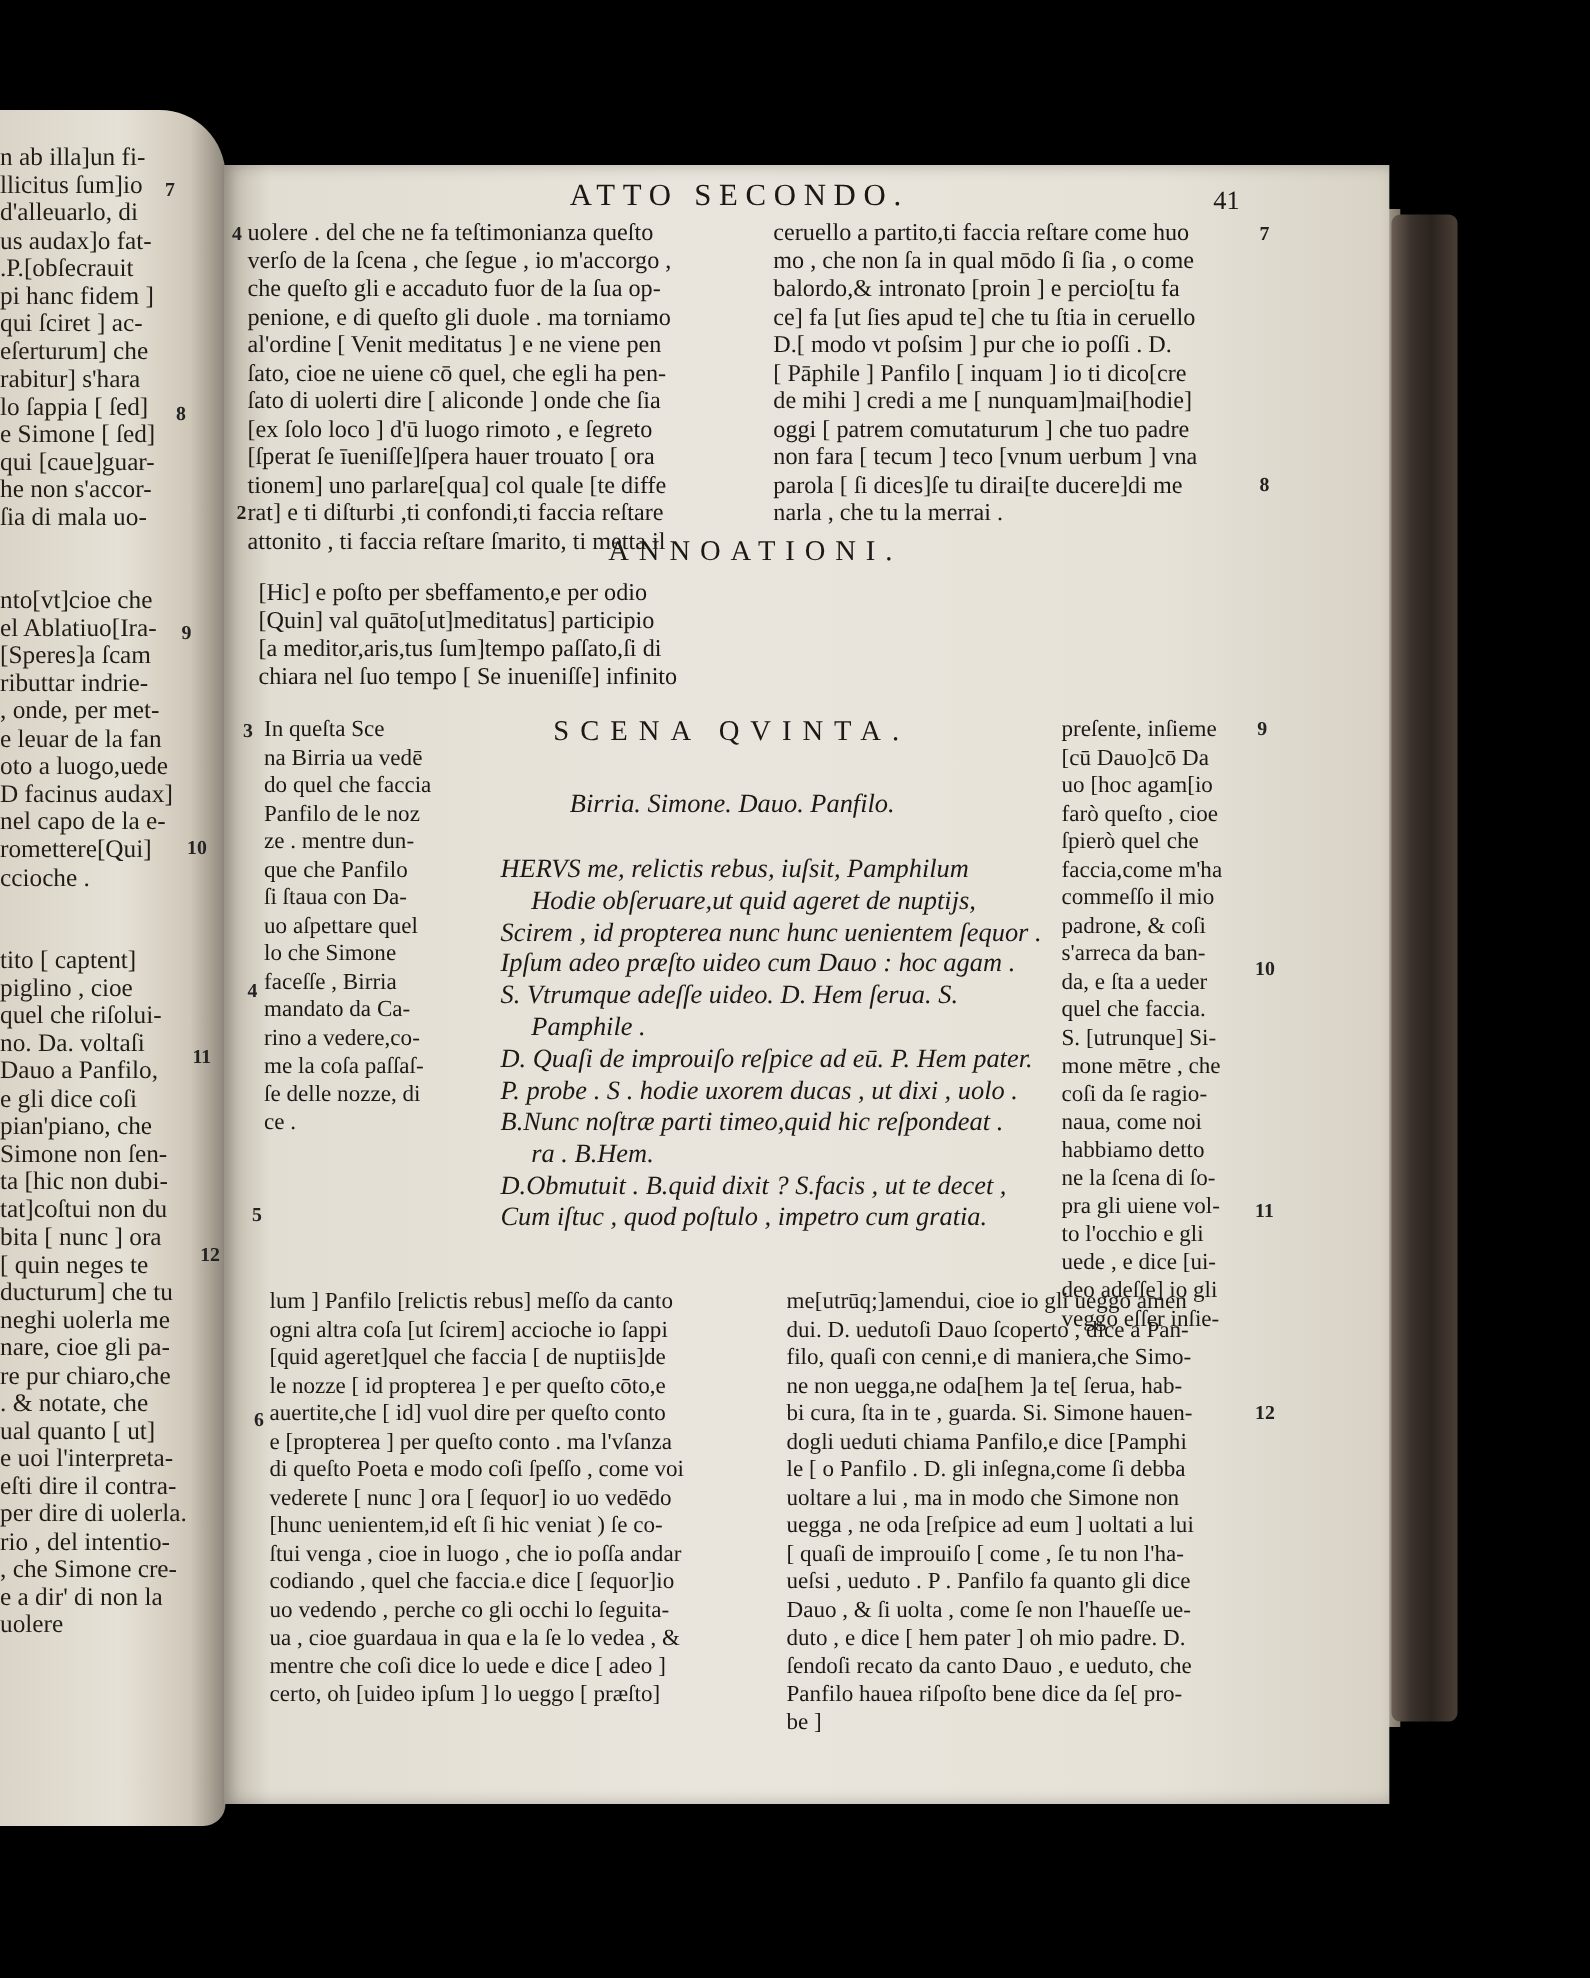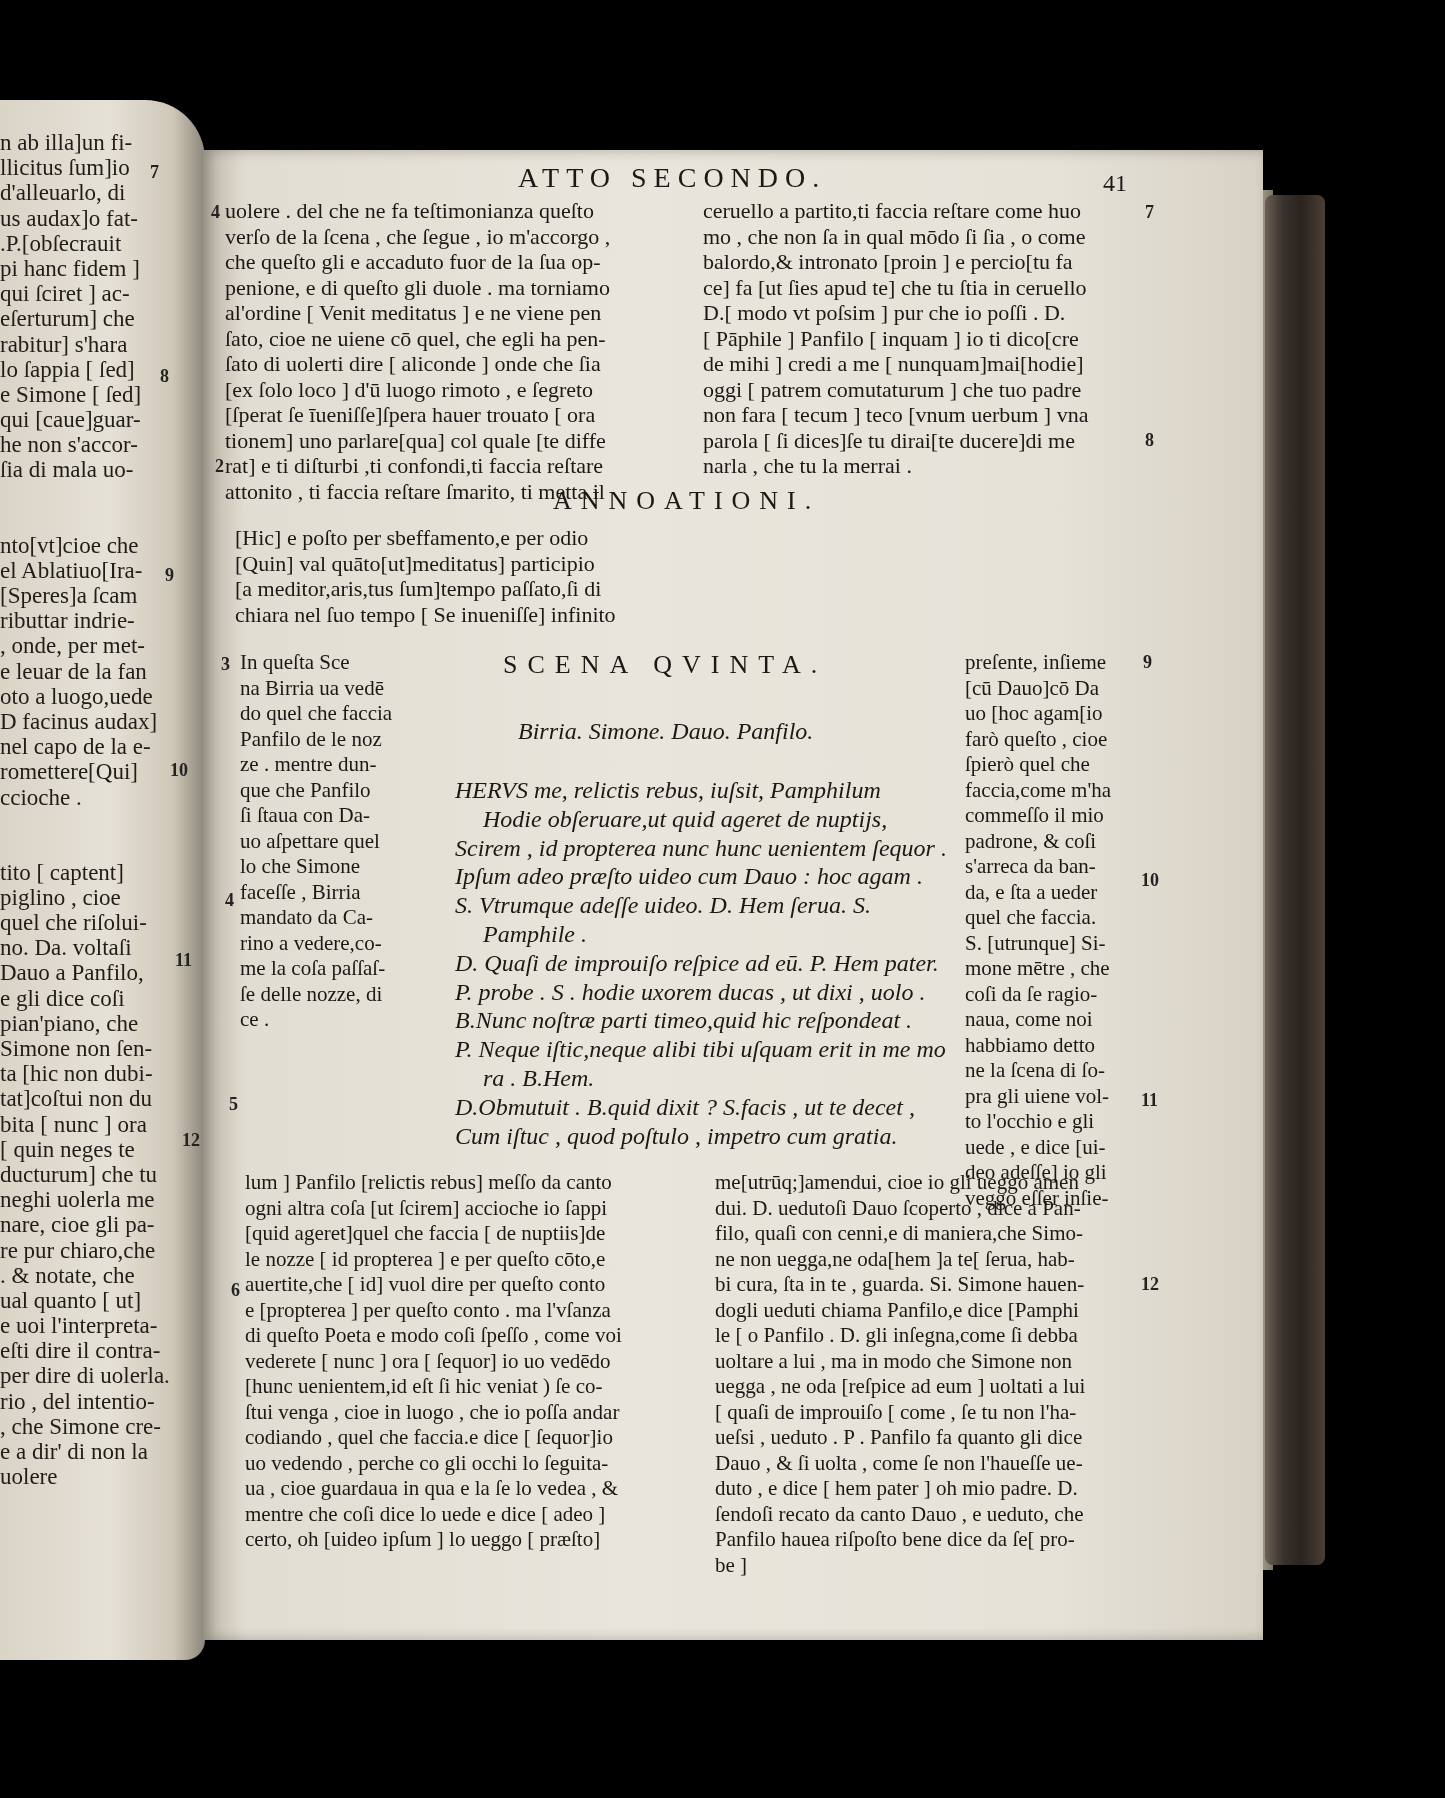--- a/index.html
+++ b/index.html
@@ -171,21 +171,20 @@
   <div class="verse" id="verses">
       <span class="ln">HERVS me, relictis rebus, iuſsit, Pamphilum</span>
       <span class="ln ind">Hodie obſeruare,ut quid ageret de nuptijs,</span>
       <span class="ln">Scirem , id propterea nunc hunc uenientem ſequor .</span>
       <span class="ln">Ipſum adeo præſto uideo cum Dauo : hoc agam .</span>
       <span class="ln">S. Vtrumque adeſſe uideo. D. Hem ſerua. S.</span>
       <span class="ln ind">Pamphile .</span>
       <span class="ln">D. Quaſi de improuiſo reſpice ad eū. P. Hem pater.</span>
       <span class="ln">P. probe . S . hodie uxorem ducas , ut dixi , uolo .</span>
       <span class="ln">B.Nunc noſtræ parti timeo,quid hic reſpondeat .</span>
-      <span class="ln">P. Neque iſtic,neque alibi tibi uſquam erit in me mo</span>
       <span class="ln ind">ra . B.Hem.</span>
       <span class="ln">D.Obmutuit . B.quid dixit ? S.facis , ut te decet ,</span>
       <span class="ln">Cum iſtuc , quod poſtulo , impetro cum gratia.</span>
     </div>
 
   <div class="col" id="scena-right" style="left:762px;top:500px;font-size:21px;line-height:24px">
       <span class="ln">preſente, inſieme</span>
       <span class="ln">[cū Dauo]cō Da</span>
       <span class="ln">uo [hoc agam[io</span>
       <span class="ln">farò queſto , cioe</span>

